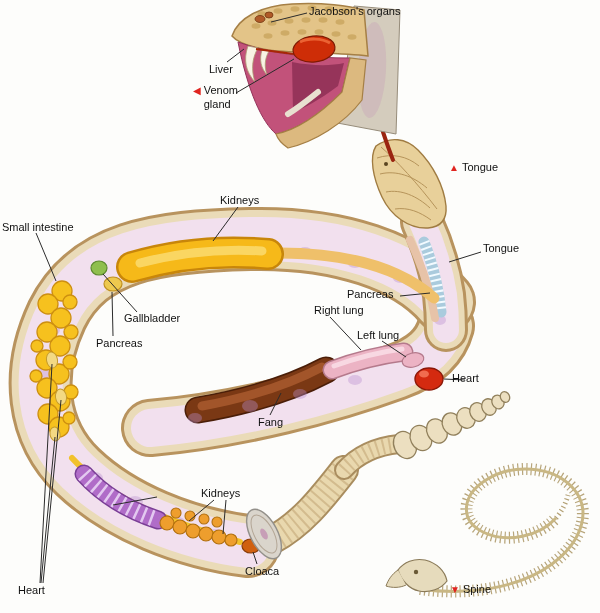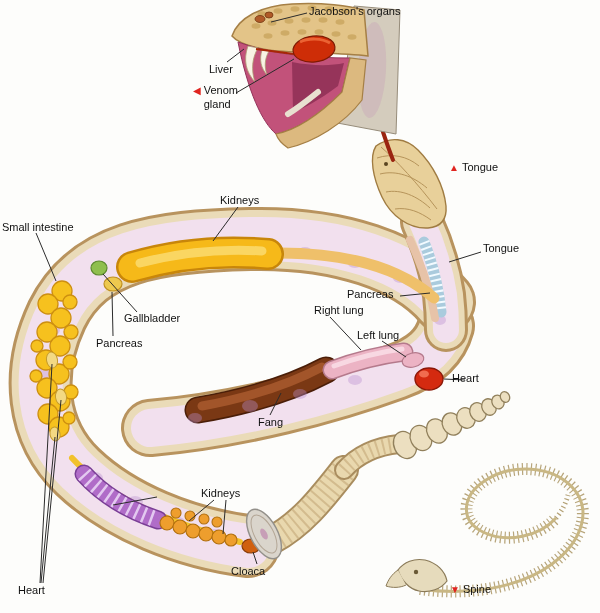--- a/index.html
+++ b/index.html
@@ -283,21 +283,21 @@
 <div class="lbl" style="left:347px;top:288px">Pancreas</div>
 <div class="lbl" style="left:314px;top:304px">Right lung</div>
 <div class="lbl" style="left:357px;top:329px">Left lung</div>
 <div class="lbl" style="left:452px;top:372px">Heart</div>
 <div class="lbl" style="left:124px;top:312px">Gallbladder</div>
 <div class="lbl" style="left:96px;top:337px">Pancreas</div>
 <div class="lbl" style="left:258px;top:416px">Fang</div>
 
 
 <div class="lbl" style="left:201px;top:487px">Kidneys</div>
-<div class="lbl" style="left:231px;top:565px">Cloaca</div>
+<div class="lbl" style="left:245px;top:565px">Cloaca</div>
 <div class="lbl" style="left:18px;top:584px">Heart</div>
 
 <div class="lbl mkrow" style="left:450px;top:583px">
   <span class="mk">▼</span>
   <span>Spine</span>
 </div>
 
 </div>
 
 </body></html>

